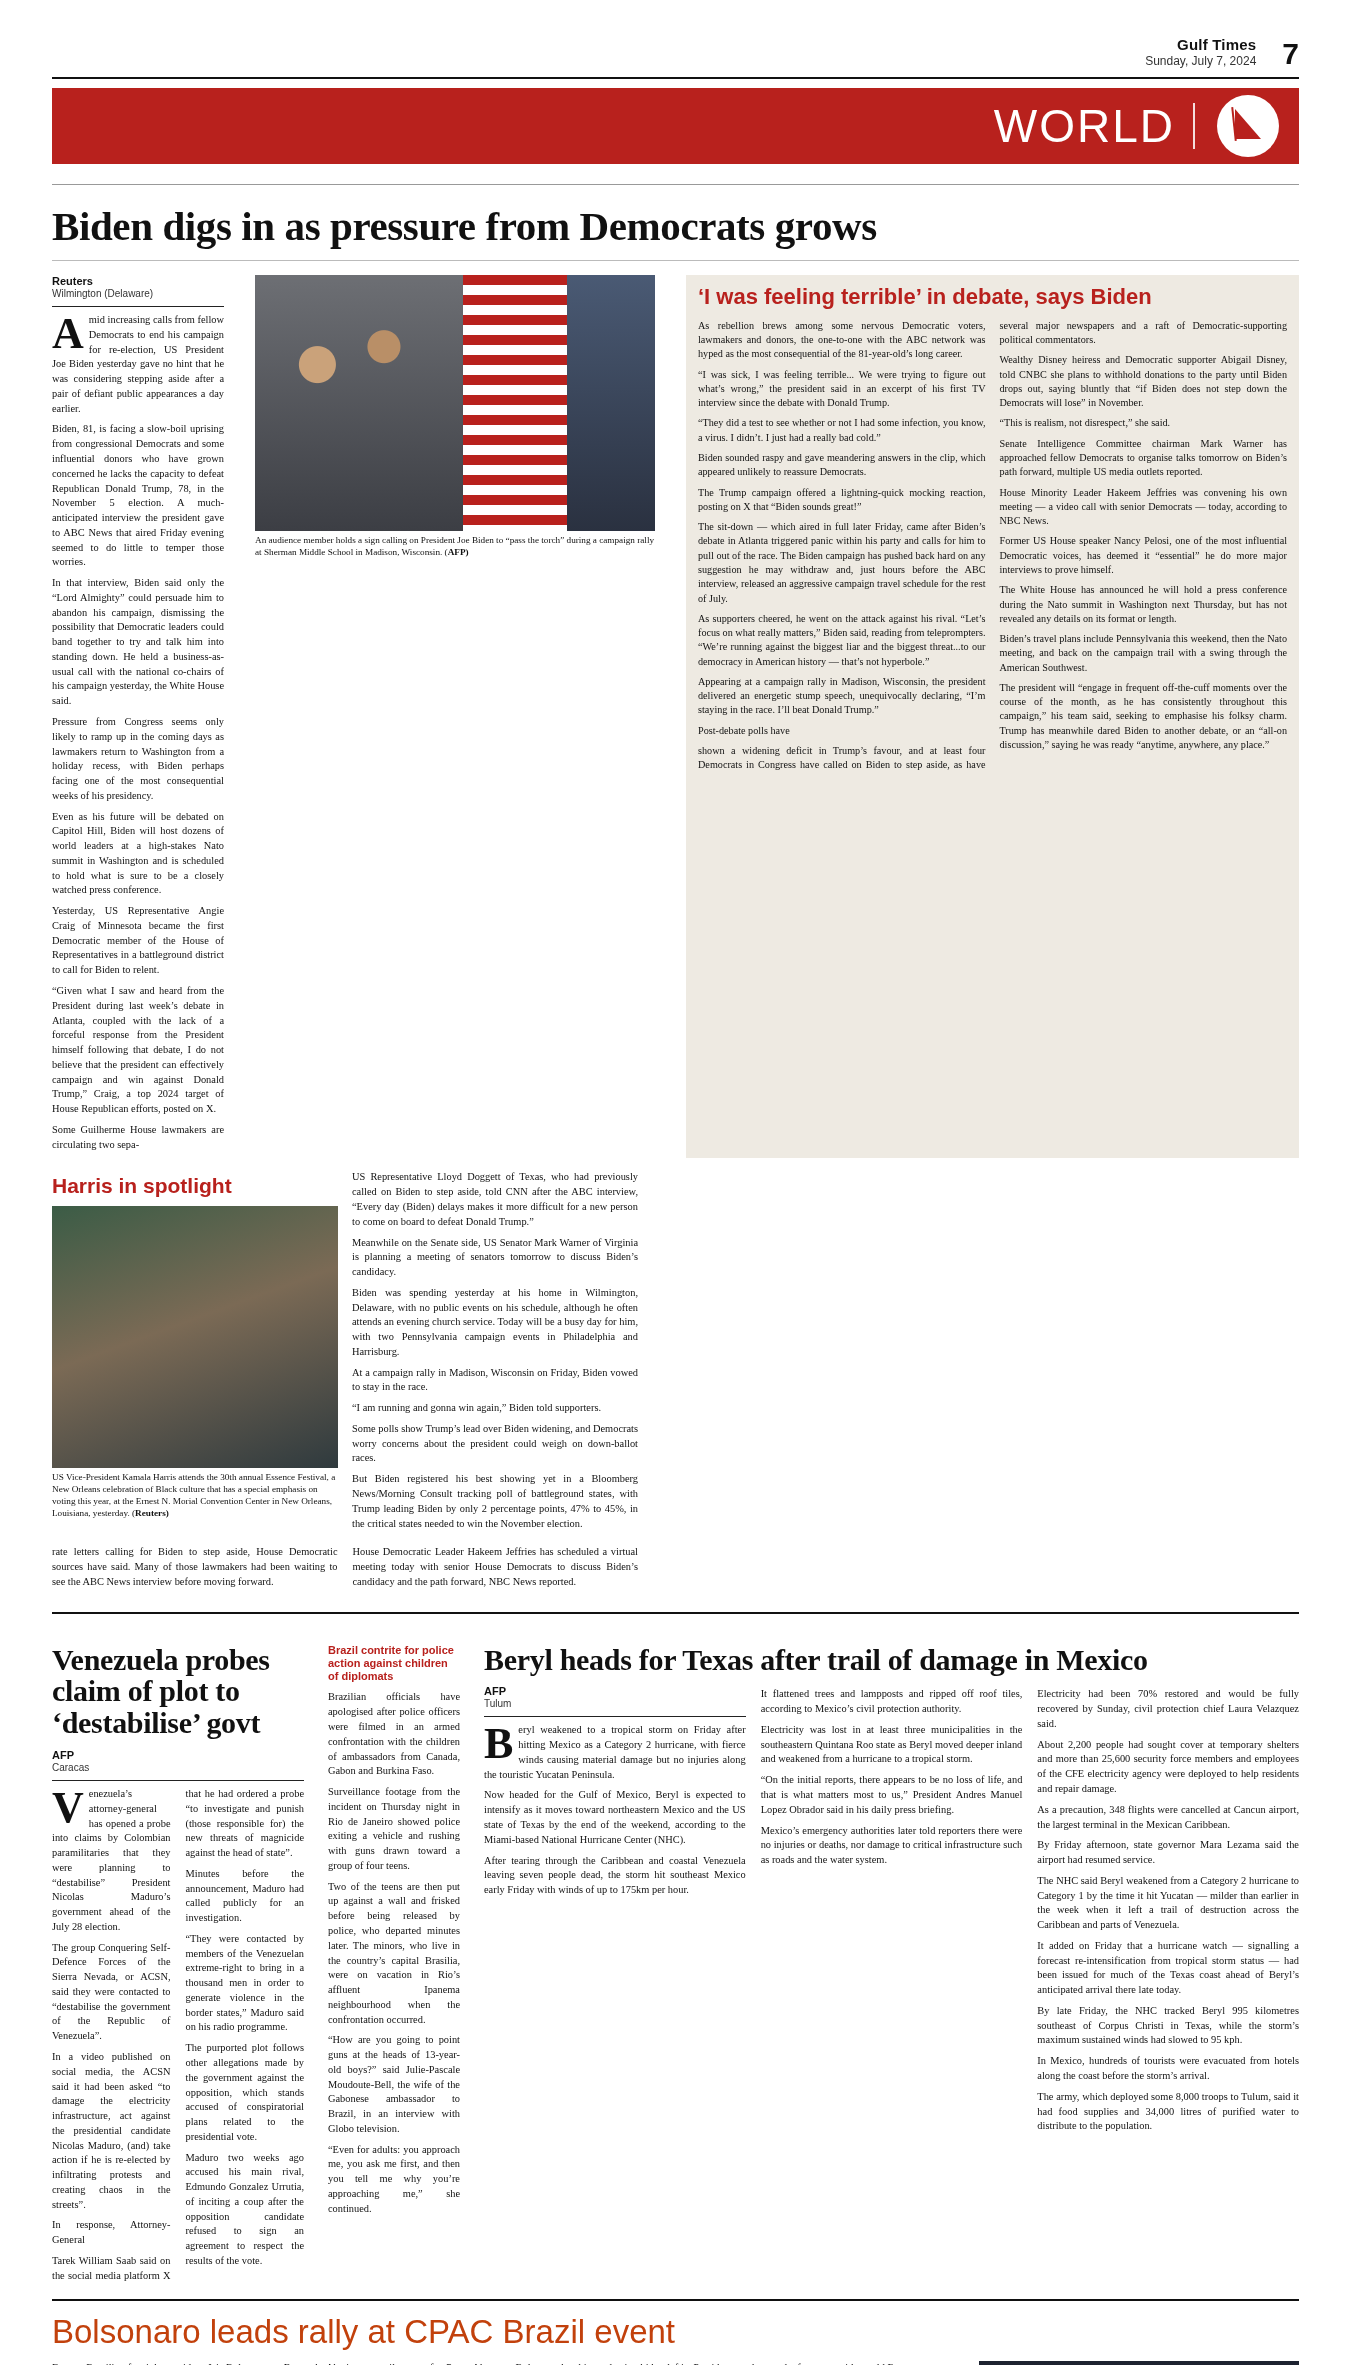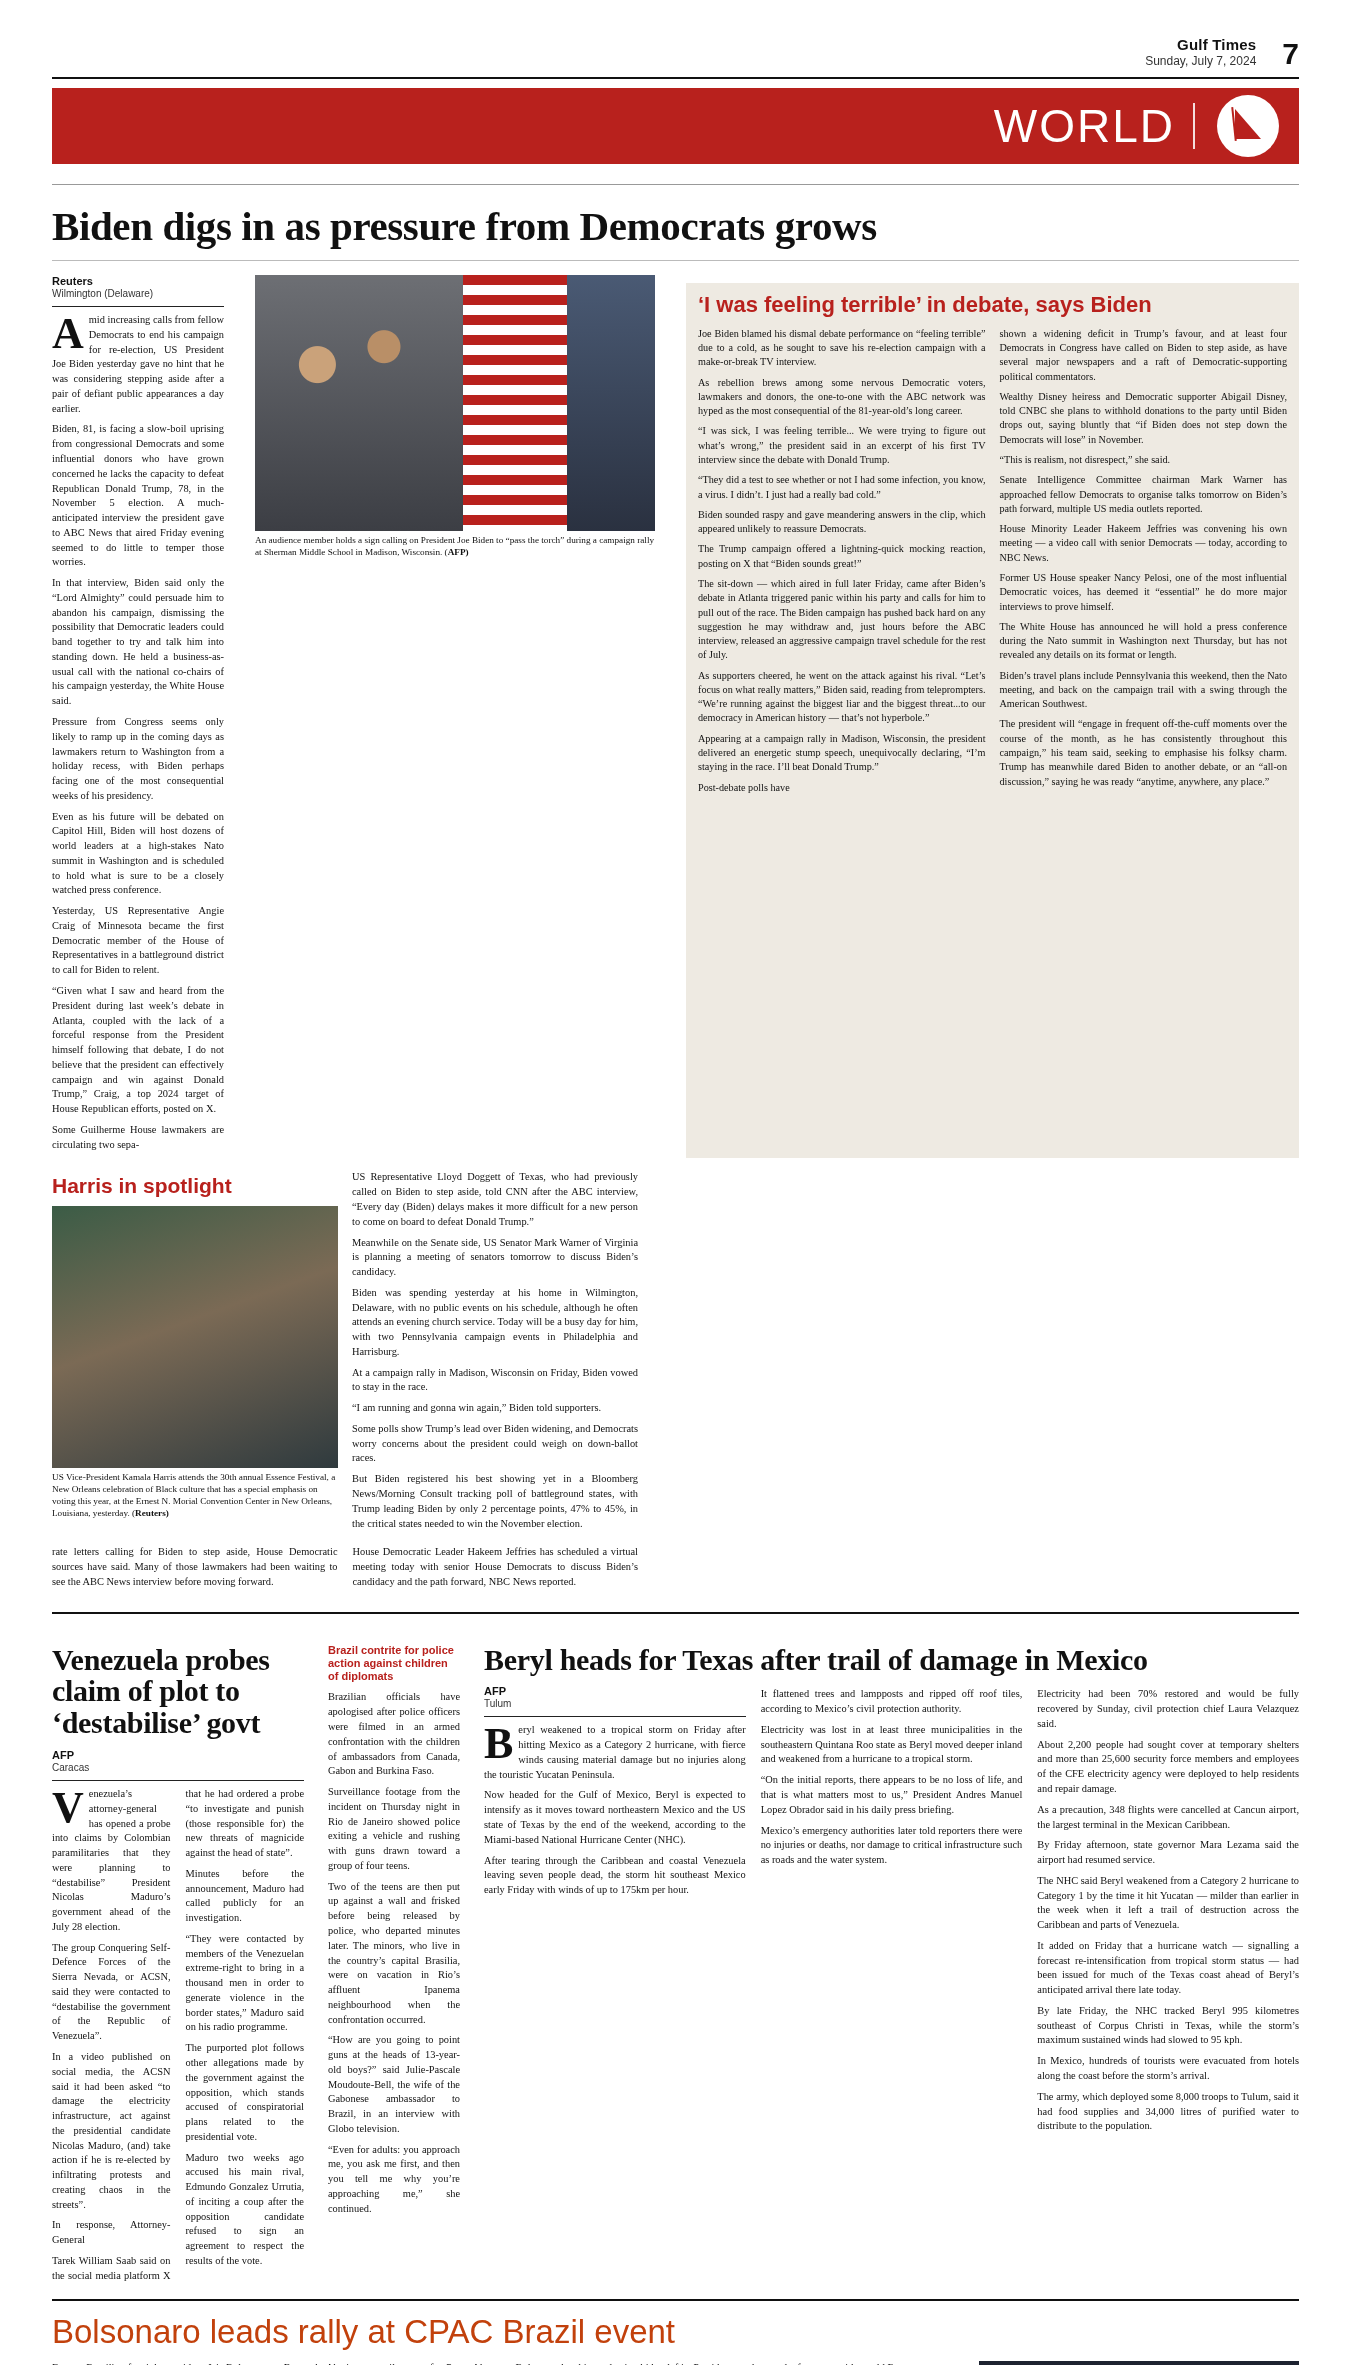--- a/index.html
+++ b/index.html
@@ -44,21 +44,21 @@
   .byline-rule { height:1px; background:#222; margin-bottom:6px; }
   .dropcap::first-letter { float:left; font-size:44px; line-height:34px; font-weight:bold; padding:4px 5px 0 0; }
 
   
   .top-grid { display:grid; grid-template-columns:172px 400px 1fr; gap:31px; }
   .photo { background:#7a7a7a; position:relative; overflow:hidden; }
   .cap { font-size:9.2px; line-height:1.3; color:#111; margin-top:4px; }
   .cap b { font-weight:bold; }
 
   
-  .sidebox { background:#eeeae2; padding:10px 12px 12px 12px;margin-top:8px; }
+  .sidebox { background:#eeeae2; padding:10px 12px 12px 12px; }
   .sidebox h2 { font-family:"Liberation Sans", sans-serif; color:#b8211d; font-size:22px; line-height:1.12; margin:0 0 9px 0; font-weight:bold; }
   .sidebox-cols { column-count:2; column-gap:14px; font-size:10.2px; line-height:1.4; text-align:justify; }
   .sidebox-cols p { margin:0 0 6px 0; }
 
   .harris-title { font-family:"Liberation Sans", sans-serif; color:#b8211d; font-size:21px; font-weight:bold; margin:8px 0 8px 0; }
 
   
   .sect-rule { height:2px; background:#111; margin:16px 0 0 0; }
 
   
@@ -130,21 +130,20 @@
         <div style="width:22%;background:linear-gradient(180deg,#4a5a74,#2a3140)"></div>
       </div>
       <div class="cap">
         <span>An audience member holds a sign calling on President Joe Biden to “pass the torch” during a campaign rally at Sherman Middle School in Madison, Wisconsin. (</span><b>AFP)</b>
       </div>
     </div>
 
     <div class="sidebox">
       <h2>‘I was feeling terrible’ in debate, says Biden</h2>
       <div class="sidebox-cols">
-        <p>Joe Biden blamed his dismal debate performance on “feeling terrible” due to a cold, as he sought to save his re-election campaign with a make-or-break TV interview.</p>
         <p>As rebellion brews among some nervous Democratic voters, lawmakers and donors, the one-to-one with the ABC network was hyped as the most consequential of the 81-year-old’s long career.</p>
         <p>“I was sick, I was feeling terrible... We were trying to figure out what’s wrong,” the president said in an excerpt of his first TV interview since the debate with Donald Trump.</p>
         <p>“They did a test to see whether or not I had some infection, you know, a virus. I didn’t. I just had a really bad cold.”</p>
         <p>Biden sounded raspy and gave meandering answers in the clip, which appeared unlikely to reassure Democrats.</p>
         <p>The Trump campaign offered a lightning-quick mocking reaction, posting on X that “Biden sounds great!”</p>
         <p>The sit-down — which aired in full later Friday, came after Biden’s debate in Atlanta triggered panic within his party and calls for him to pull out of the race. The Biden campaign has pushed back hard on any suggestion he may withdraw and, just hours before the ABC interview, released an aggressive campaign travel schedule for the rest of July.</p>
         <p>As supporters cheered, he went on the attack against his rival. “Let’s focus on what really matters,” Biden said, reading from teleprompters. “We’re running against the biggest liar and the biggest threat...to our democracy in American history — that’s not hyperbole.”</p>
         <p>Appearing at a campaign rally in Madison, Wisconsin, the president delivered an energetic stump speech, unequivocally declaring, “I’m staying in the race. I’ll beat Donald Trump.”</p>
         <p>Post-debate polls have</p>
         <p>shown a widening deficit in Trump’s favour, and at least four Democrats in Congress have called on Biden to step aside, as have several major newspapers and a raft of Democratic-supporting political commentators.</p>

